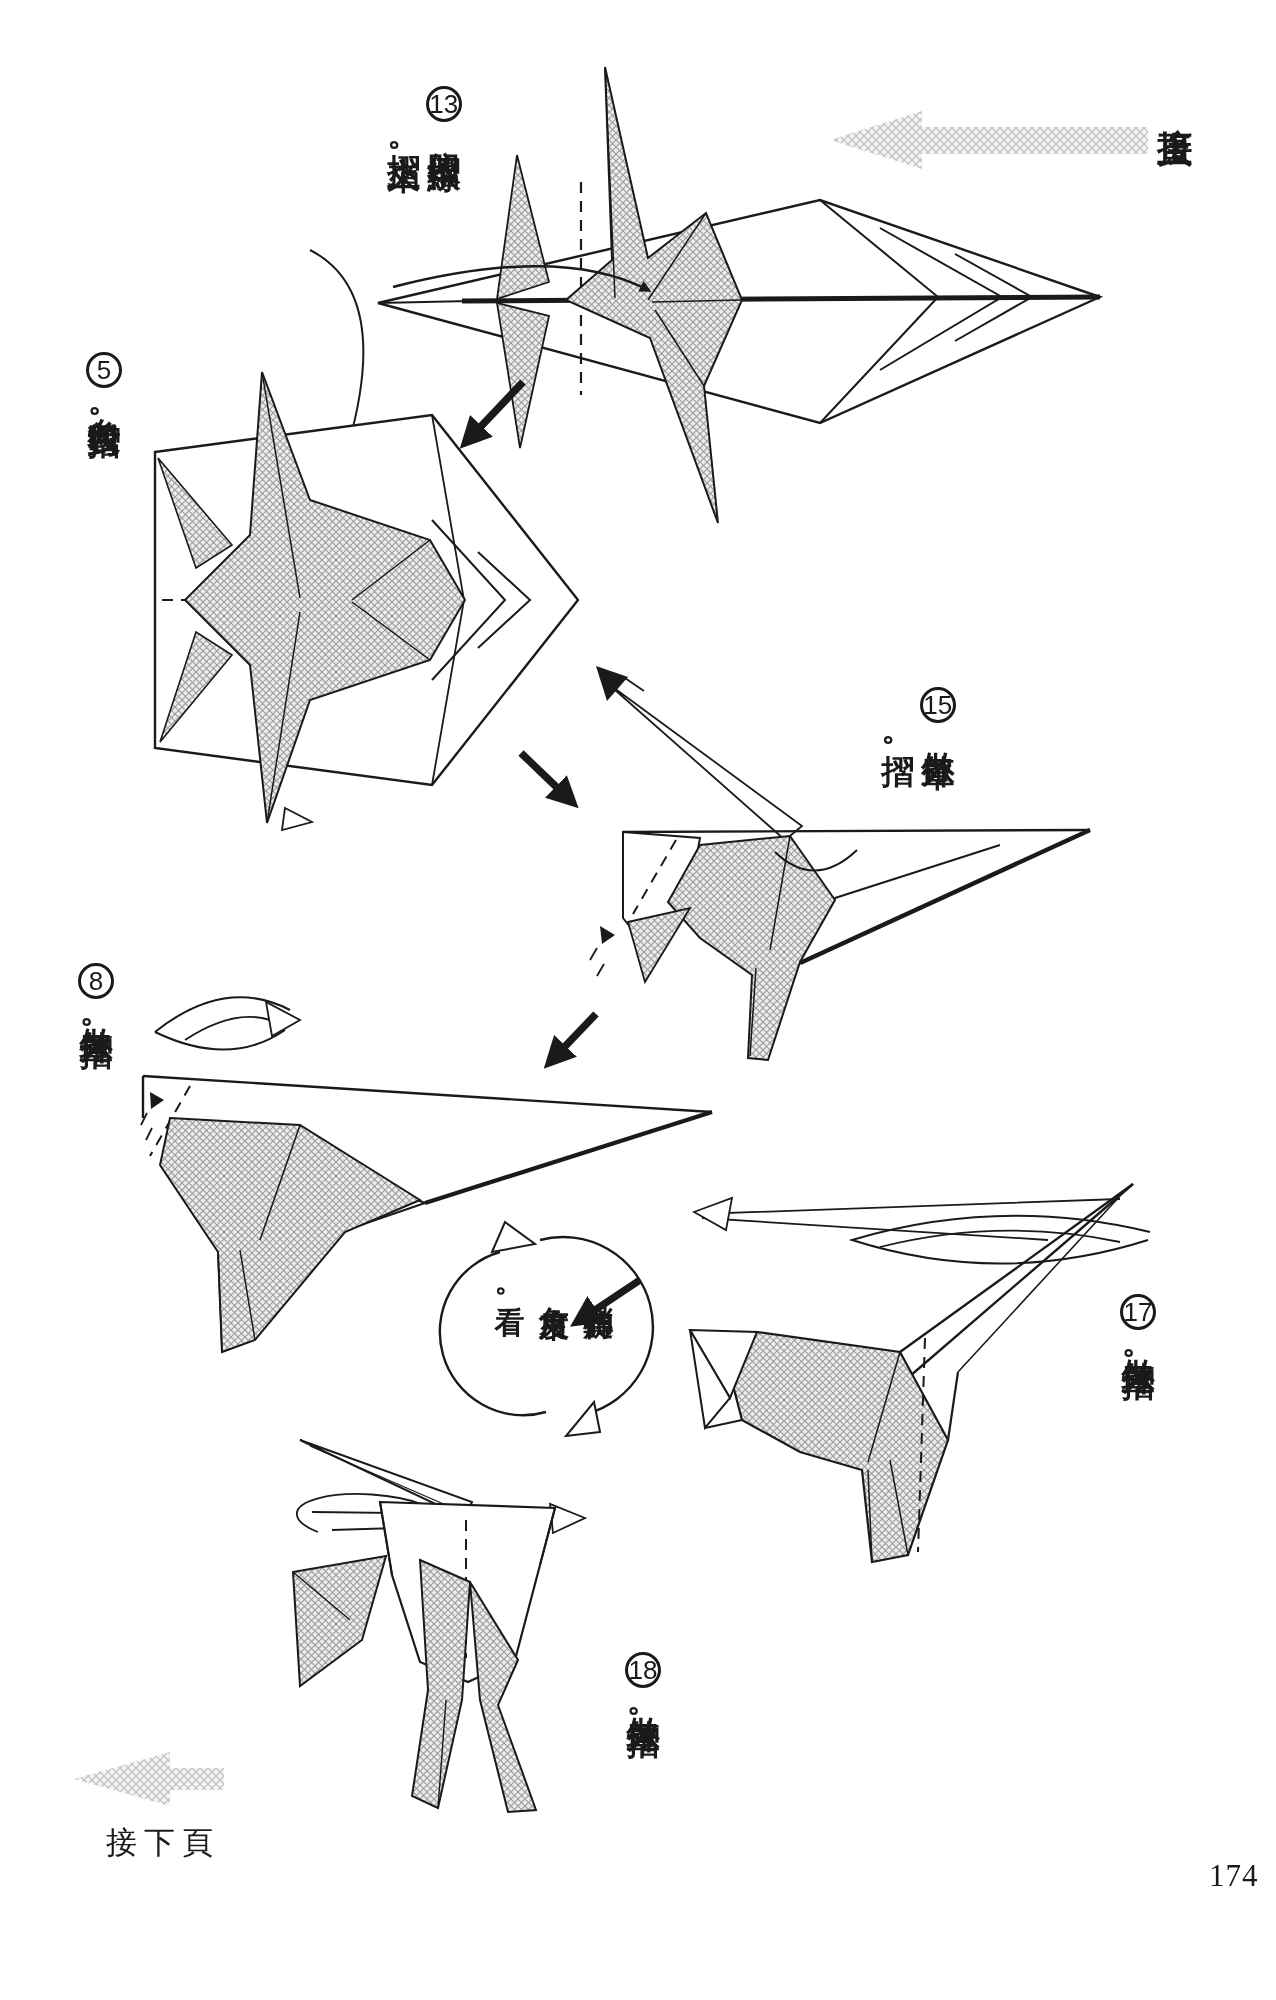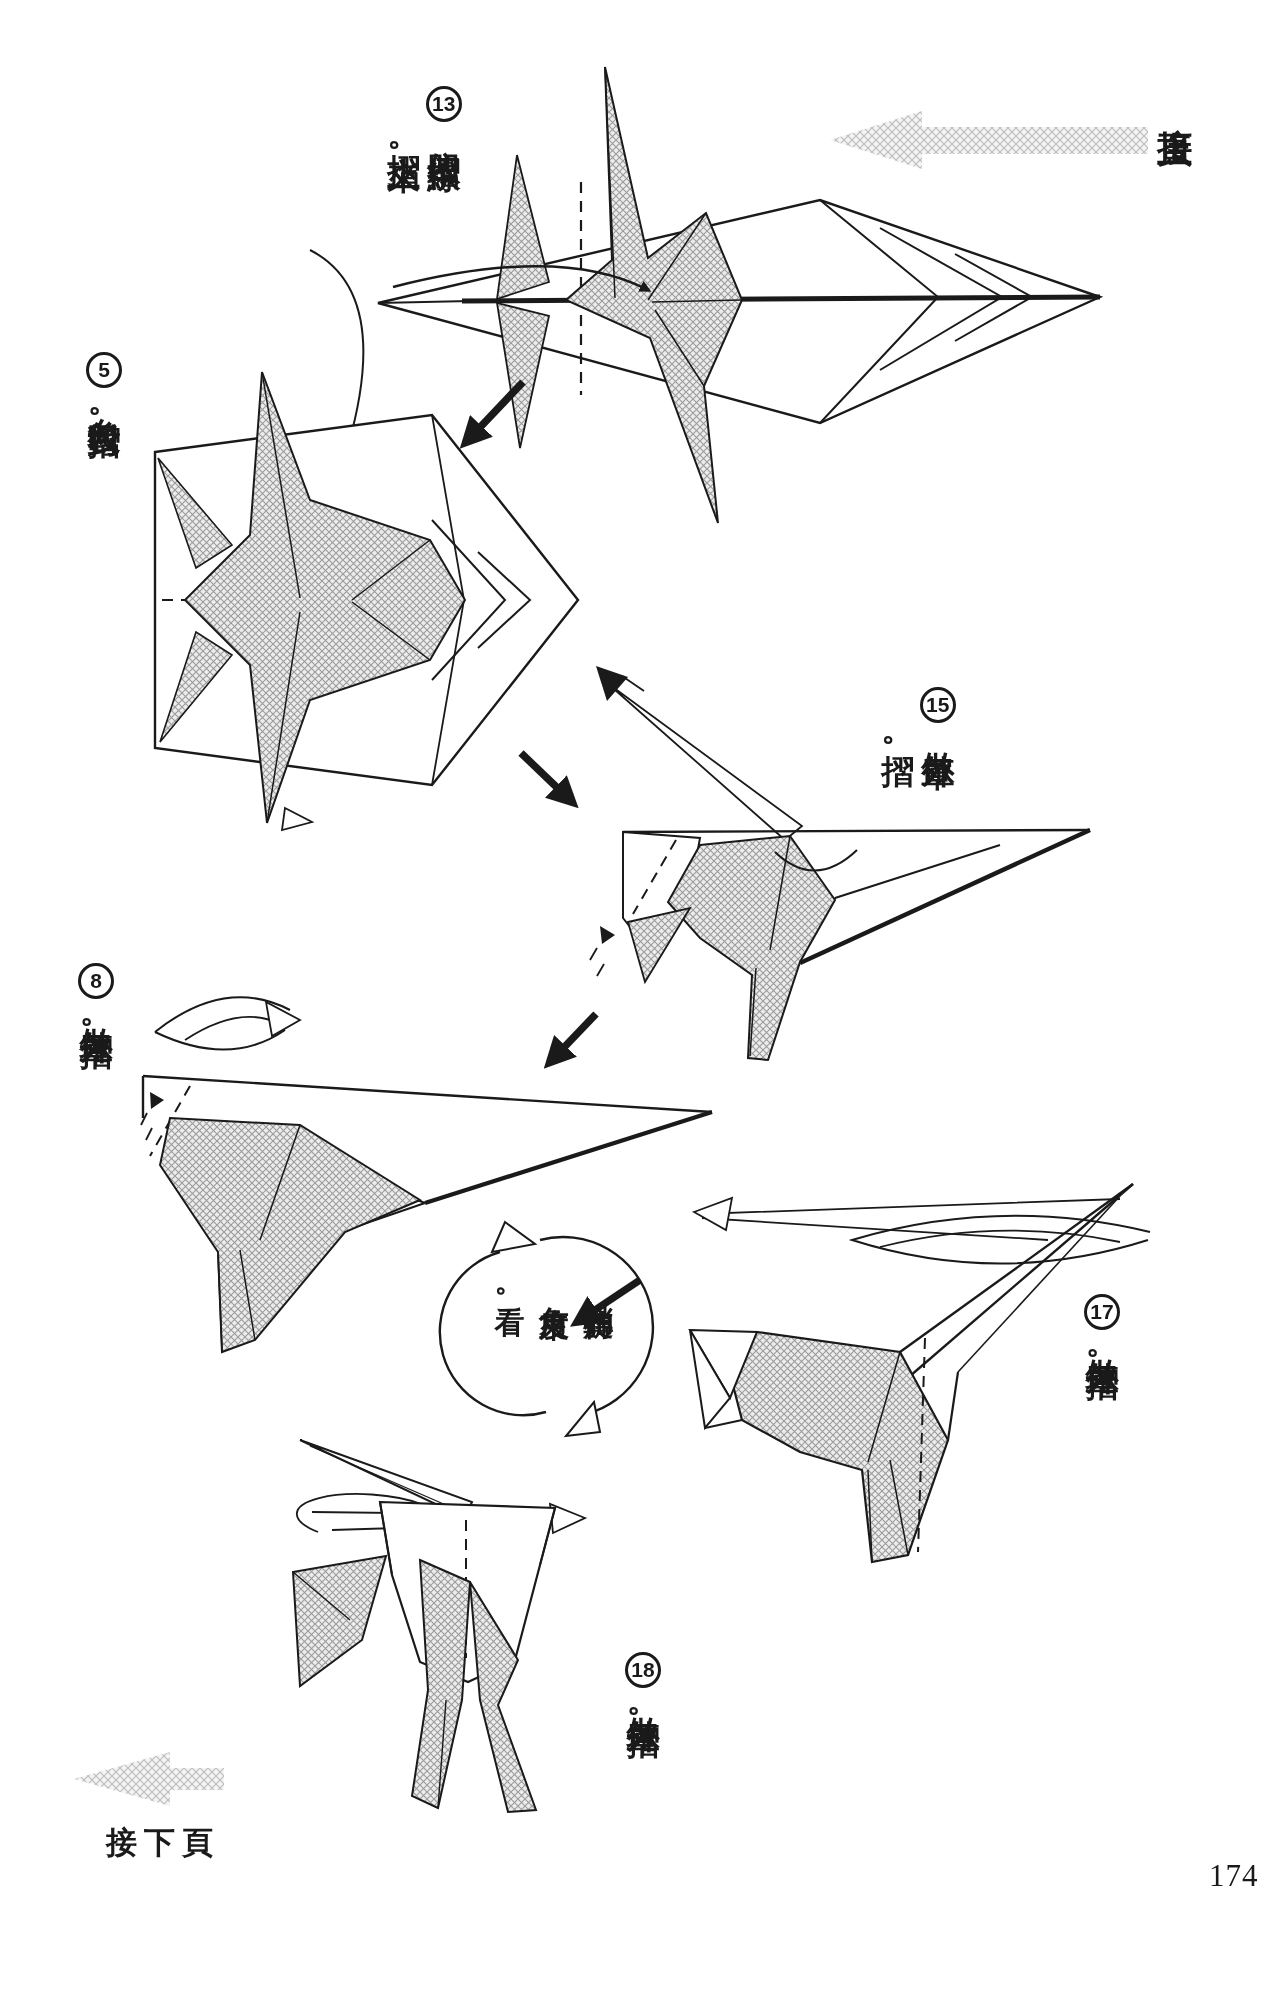--- a/index.html
+++ b/index.html
@@ -18,25 +18,25 @@
   .sb{fill:var(--ink);stroke:none;}
   .dsh{stroke:var(--ink);fill:none;stroke-dasharray:11 8;}
   .gry{fill:url(#htg);stroke:none;}
   #ah path, #ah2 path{fill:var(--ink);}
   
   .label{position:absolute;display:flex;flex-direction:row-reverse;gap:5px;align-items:flex-start;}
   .col{display:flex;flex-direction:column;align-items:center;}
   .col.offset{padding-top:42px;}
   .badge{width:36px;height:36px;border:3.5px solid var(--ink);border-radius:50%;
     display:flex;align-items:center;justify-content:center;
-    font-size:21px;font-weight:bold;margin-bottom:3px;background:#fff;}
+    font-size:26px;font-weight:normal;margin-bottom:3px;background:#fff;}
   .vtext{writing-mode:vertical-rl;text-orientation:upright;
     font-size:33px;font-weight:bold;letter-spacing:3px;line-height:1.05;white-space:nowrap;}
   .vtext.small{font-size:30px;letter-spacing:2px;}
-  .htext{position:absolute;font-size:31px;font-weight:bold;letter-spacing:7px;}
+  .htext{position:absolute;font-size:31px;font-weight:normal;letter-spacing:7px;}
   .pagenum{position:absolute;font-family:"Liberation Serif","DejaVu Serif",serif;
     font-size:31px;font-weight:normal;letter-spacing:1px;}
 </style>
 </head>
 <body>
 
 <div id="page">
 
   <svg id="art" width="1276" height="2000" viewBox="0 0 1276 2000">
     <defs>
@@ -224,21 +224,21 @@
     </div>
   </div>
 
   <div class="label" style="left:78px;top:963px;">
     <div class="col">
       <span class="badge">8</span>
       <span class="vtext">做外罩摺。</span>
     </div>
   </div>
 
-  <div class="label" style="left:1084px;top:1294px;">
+  <div class="label" style="left:1120px;top:1294px;">
     <div class="col">
       <span class="badge">17</span>
       <span class="vtext">做外罩摺。</span>
     </div>
   </div>
 
   <div class="label" style="left:586px;top:1652px;margin-left:39px;">
     <div class="col">
       <span class="badge">18</span>
       <span class="vtext">做外罩摺。</span>

